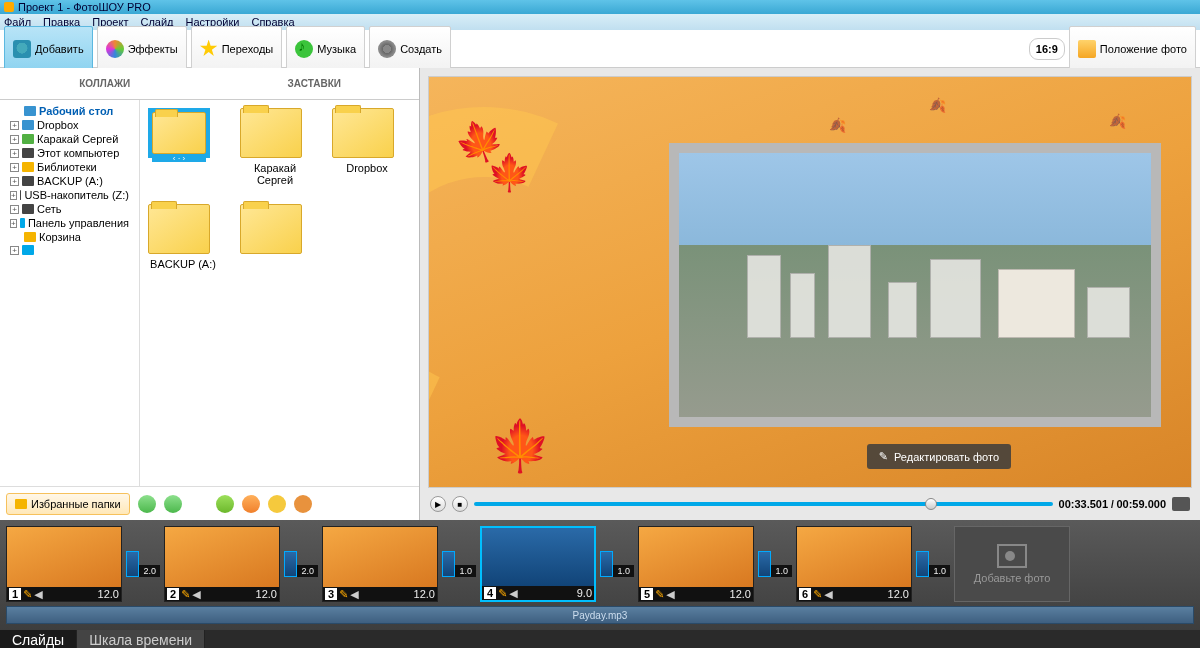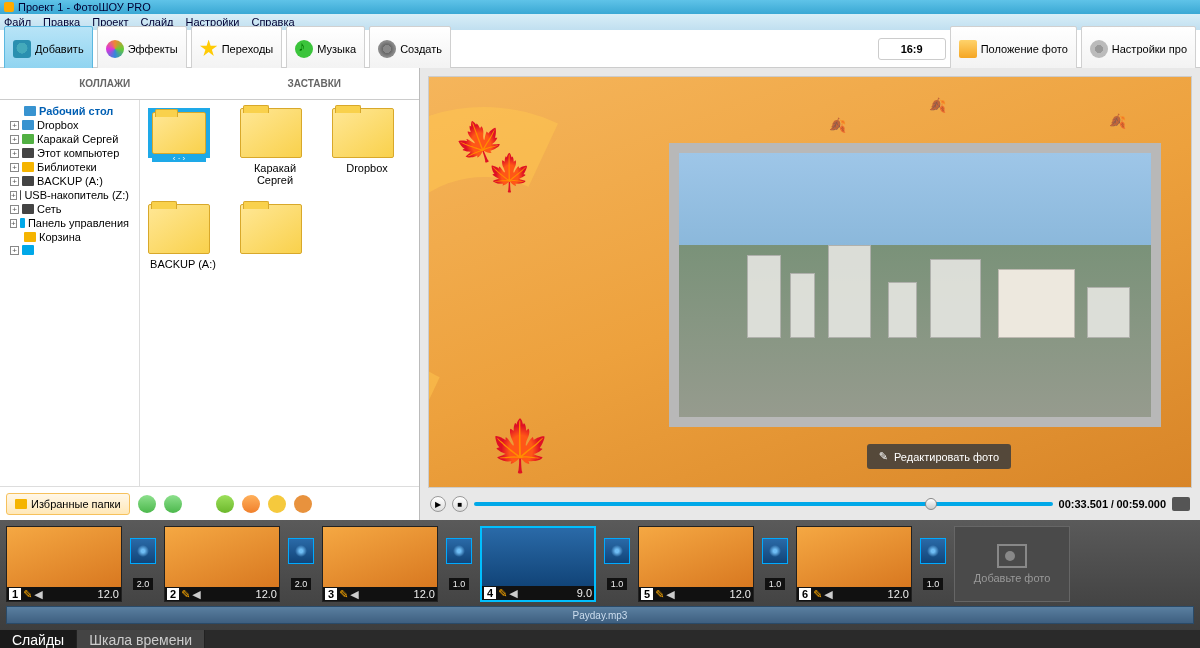--- a/index.html
+++ b/index.html
@@ -20,21 +20,21 @@
 .ticon { width:18px; height:18px; display:inline-block; border-radius:2px; }
 .ic-camera{ background:radial-gradient(circle at 50% 45%, #4ab 40%, #2a90b0 42%); border-radius:3px; }
 .ic-effects{ background:conic-gradient(#e83,#6c3,#38d,#d3d,#e83); border-radius:50%; }
 .ic-star{ background:#ffcb05; clip-path:polygon(50% 0,61% 35%,98% 35%,68% 57%,79% 91%,50% 70%,21% 91%,32% 57%,2% 35%,39% 35%); }
 .ic-music{ background:#3bc43b; border-radius:50%; position:relative;}
 .ic-music::after{content:"♪";position:absolute;left:3px;top:-2px;font-size:14px;color:#070;}
 .ic-create{ background:radial-gradient(circle,#888 30%,#666 32%,#888 60%); border-radius:50%; }
 .ic-gear{ background:radial-gradient(circle,#999 30%,transparent 32%),#bbb; border-radius:50%; }
 .ic-pos{ background:linear-gradient(#ffd36b,#f5a623); border-radius:2px; }
 .tool-spacer{ flex:1; }
-.ratio-badge{ font-weight:bold; padding:4px 22px; border:1px solid #ccc; border-radius:3px; }
+.ratio-badge{ font-weight:bold; padding:4px 6px; border:1px solid #ccc; border-radius:9px; }
 
 
 .mainrow{ display:flex; flex:1; overflow:hidden; }
 .leftpane{ width:420px; display:flex; flex-direction:column; border-right:1px solid #bbb; background:#fff;}
 .preview-pane{ flex:1; display:flex; flex-direction:column; background:#e8e8e8; padding:4px; position:relative;}
 
 
 .lefttabs{ display:flex; height:32px; border-bottom:1px solid #ccc; }
 .lefttab{ flex:1; display:flex; align-items:center; justify-content:center; font-size:10px; font-weight:bold; color:#666; cursor:default; }
 .lefttab.active{ background:#1ea9e8; color:#fff; }
@@ -86,21 +86,21 @@
 .timeline{ background:linear-gradient(#5a5a5a,#3d3d3d); padding:6px; }
 .tl-strip{ display:flex; gap:4px; align-items:stretch; height:76px; overflow:hidden;}
 .slide{ width:116px; background:#000; border:1px solid #222; display:flex; flex-direction:column; position:relative;}
 .slide.sel{ border:2px solid #00bfff;}
 .slide-img{ flex:1; background:linear-gradient(160deg,#f5a843,#d87820); position:relative; overflow:hidden;}
 .slide-img.blue{background:linear-gradient(#2a6aa8,#114478);}
 .slide-foot{ height:14px; background:#111; color:#eee; font-size:9px; display:flex; align-items:center; padding:0 2px; gap:2px;}
 .slide-foot .num{ background:#fff; color:#000; padding:0 3px; font-weight:bold;}
 .slide-foot .ed{color:#ffaa00;} .slide-foot .snd{color:#ccc;}
 .slide-foot .dur{margin-left:auto;}
-.trans{ width:34px; display:flex; flex-direction:column; align-items:center; justify-content:center;}
+.trans{ width:34px; display:flex; flex-direction:row; align-items:center; justify-content:center;}
 .trans-box{ width:26px; height:26px; background:linear-gradient(#2a6aa8,#114478); border:1px solid #0af; position:relative;}
 .trans-box::after{content:"";position:absolute;inset:6px;background:radial-gradient(circle,rgba(120,200,255,.9) 20%,transparent 70%);}
 .trans-dur{ background:#111; color:#eee; font-size:9px; padding:1px 4px; margin-top:14px;}
 .addslide{ width:116px; border:1px solid #666; background:#4a4a4a; color:#999; display:flex; flex-direction:column; align-items:center; justify-content:center; gap:4px; font-size:10px;}
 .addslide-ic{ width:30px; height:24px; border:2px solid #888; position:relative;}
 .addslide-ic::after{content:"";position:absolute;left:6px;top:5px;width:10px;height:10px;border-radius:50%;background:#888;}
 
 .soundbar{ height:18px; background:linear-gradient(#5a7fa0,#3e5f80); margin-top:4px; text-align:center; color:#cde; font-size:10px; line-height:18px; border:1px solid #2a4a68;}
 
 .bottomtabs{ background:#2a2a2a; height:18px; display:flex; }
@@ -143,24 +143,20 @@
     </div>
   <div class="toolbtn">
       <span class="ticon ic-create"></span>
       <span>Создать</span>
     </div>
   <div class="tool-spacer"></div>
   <div class="ratio-badge">16:9</div>
   <div class="toolbtn">
       <span class="ticon ic-pos"></span>
       <span>Положение фото</span>
-    </div>
-  <div class="toolbtn">
-      <span class="ticon ic-gear"></span>
-      <span>Настройки про</span>
     </div>
 </div>
 
 <div class="mainrow">
 
   <div class="leftpane">
     <div class="lefttabs">
       <div class="lefttab">КОЛЛАЖИ</div>
       <div class="lefttab">ЗАСТАВКИ</div>
     </div>

